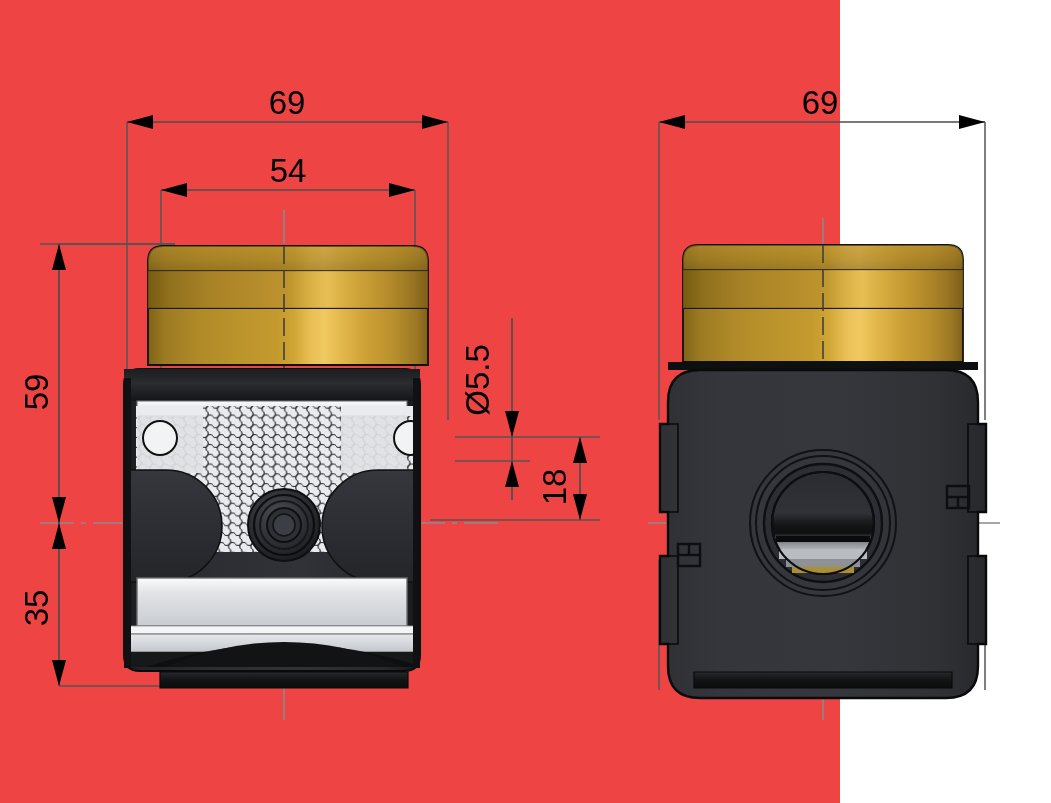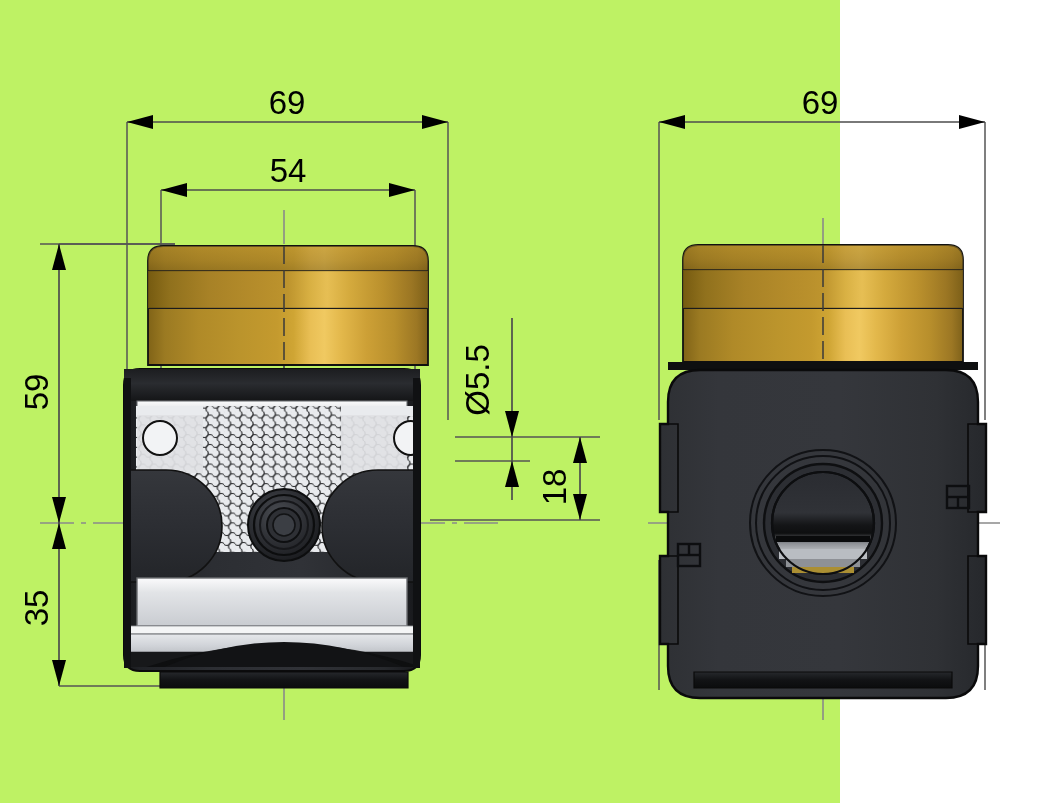--- a/index.html
+++ b/index.html
@@ -10,21 +10,21 @@
   body {
     width: 1051px;
     height: 803px;
     font-family: "Liberation Sans", sans-serif;
     overflow: hidden;
   }
   #drawing-root {
     position: relative;
     width: 840px;
     height: 803px;
-    background: #bef264;
+    background: #ef4444;
   }
   svg#cad {
     position: absolute;
     left: 0;
     top: 0;
     width: 1051px;
     height: 803px;
     display: block;
   }
   .dim-text {

